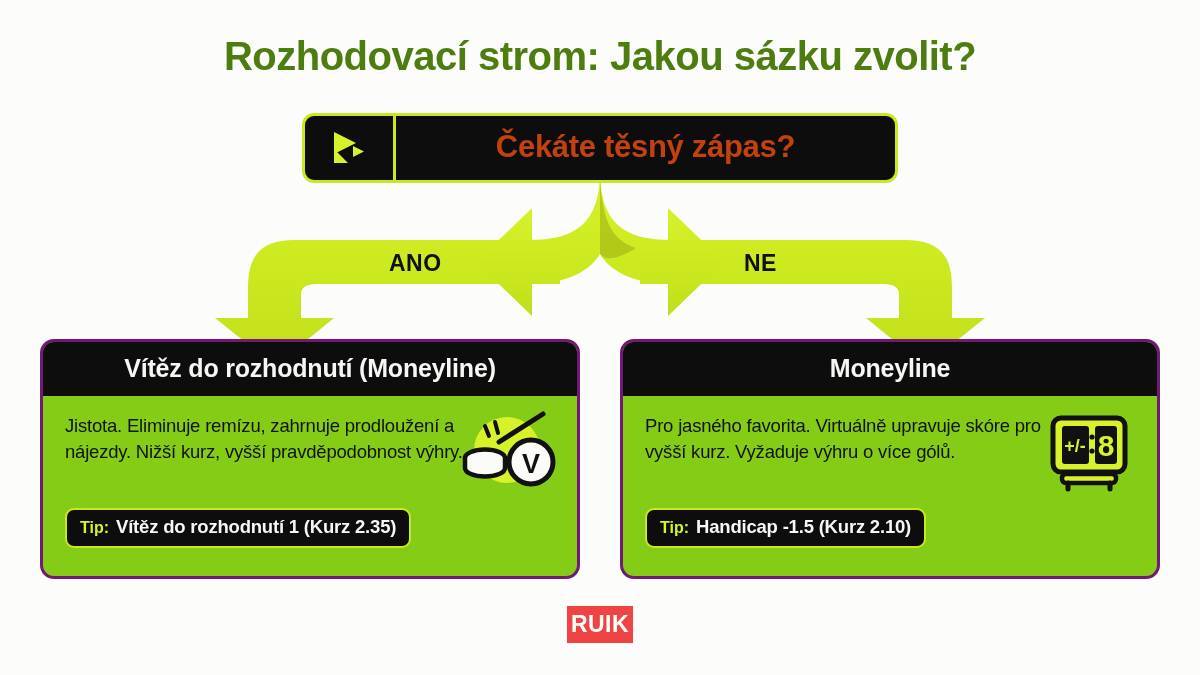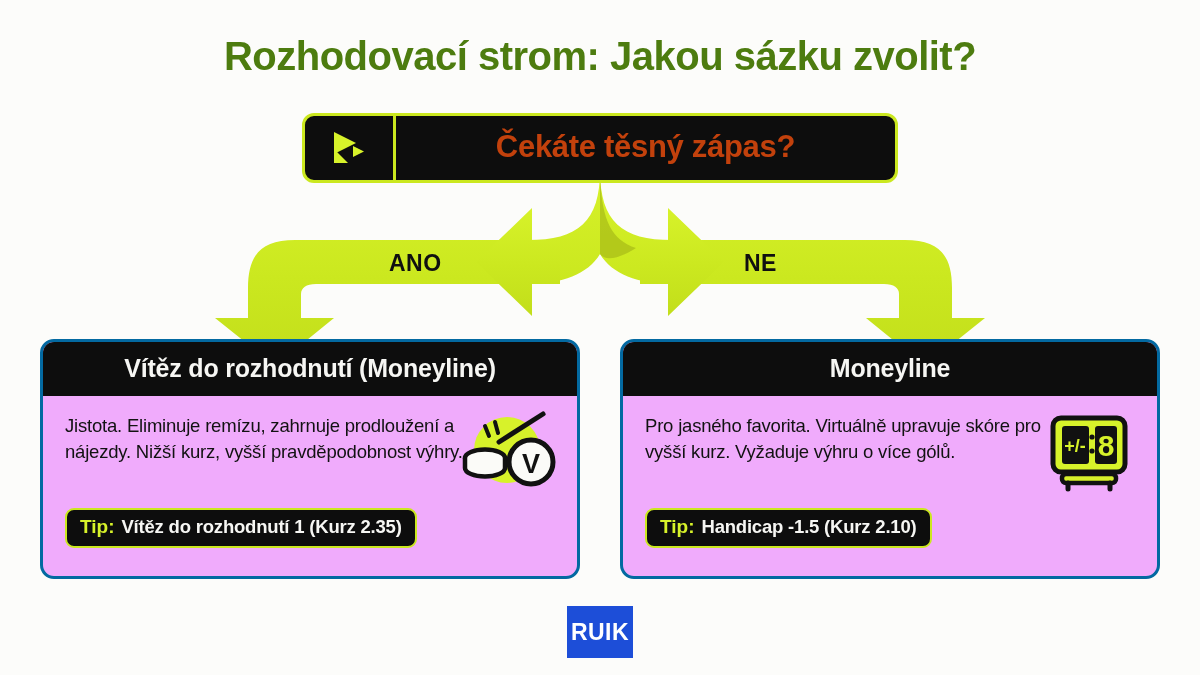--- a/index.html
+++ b/index.html
@@ -55,22 +55,22 @@
     color:#101010;
     letter-spacing:0.5px;
     z-index:5;
   }
   .branch-label.ano{left:389px;top:250px;}
   .branch-label.ne{left:744px;top:250px;}
 
   
   .card{
     position:absolute;
-    background:#f0abfc;
-    border:3px solid #0369a1;
+    background:#84cc16;
+    border:3px solid #701a75;
     border-radius:14px;
     box-sizing:border-box;
     overflow:hidden;
     z-index:4;
   }
   .card.left{left:40px;top:339px;width:540px;height:240px;}
   .card.right{left:620px;top:339px;width:540px;height:240px;}
 
   .card-head{
     height:52px;
@@ -102,27 +102,27 @@
   }
   .tip-pill{
     position:absolute;left:22px;bottom:30px;
     background:#0d0d0d;
     border:2.5px solid #cbe81f;
     border-radius:9px;
     padding:6px 13px 8px 13px;
     display:flex;align-items:baseline;gap:7px;
     box-sizing:border-box;
   }
-  .tip-key{color:#d7f22a;font-size:19px;font-weight:bold;}
+  .tip-key{color:#d7f22a;font-size:16px;font-weight:bold;}
   .tip-val{color:#f6f6f3;font-size:18.5px;font-weight:bold;letter-spacing:-0.2px;}
 
   
   .logo{
-    position:absolute;left:567px;top:606px;width:66px;height:52px;
-    background:#1d4ed8;
+    position:absolute;left:567px;top:606px;width:66px;height:37px;
+    background:#ef4444;
     display:flex;align-items:center;justify-content:center;
     z-index:5;
   }
   .logo-text{
     color:#ffffff;font-size:23px;font-weight:bold;letter-spacing:0.5px;
   }
 </style>
 </head>
 <body>
 

